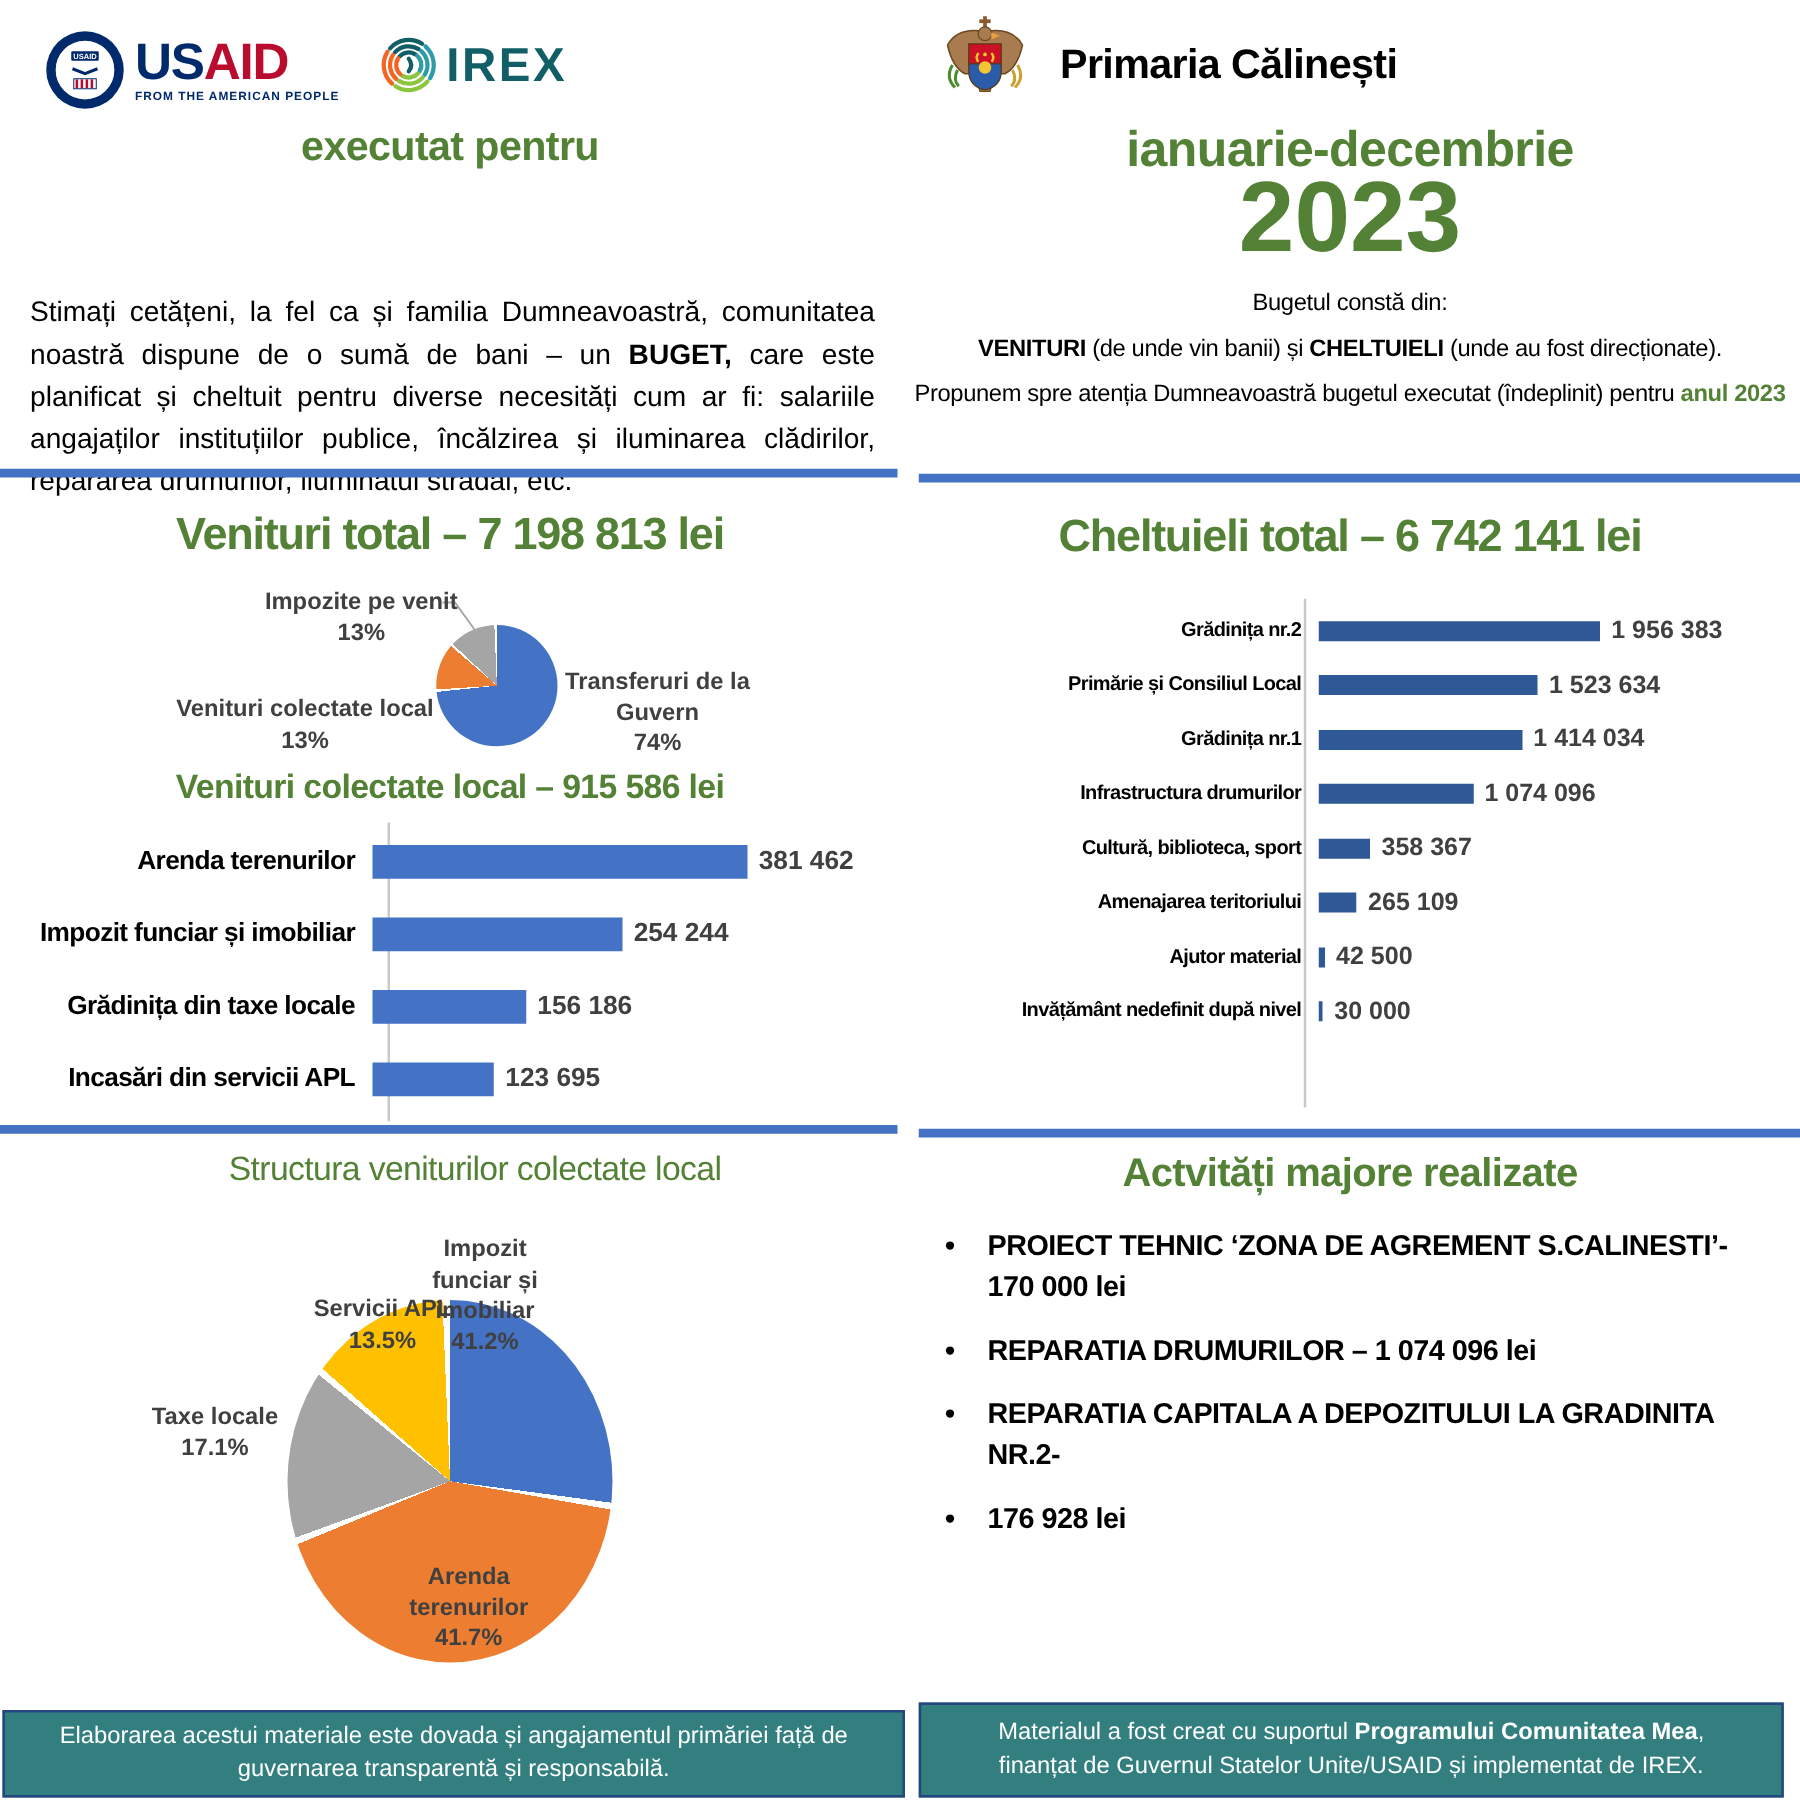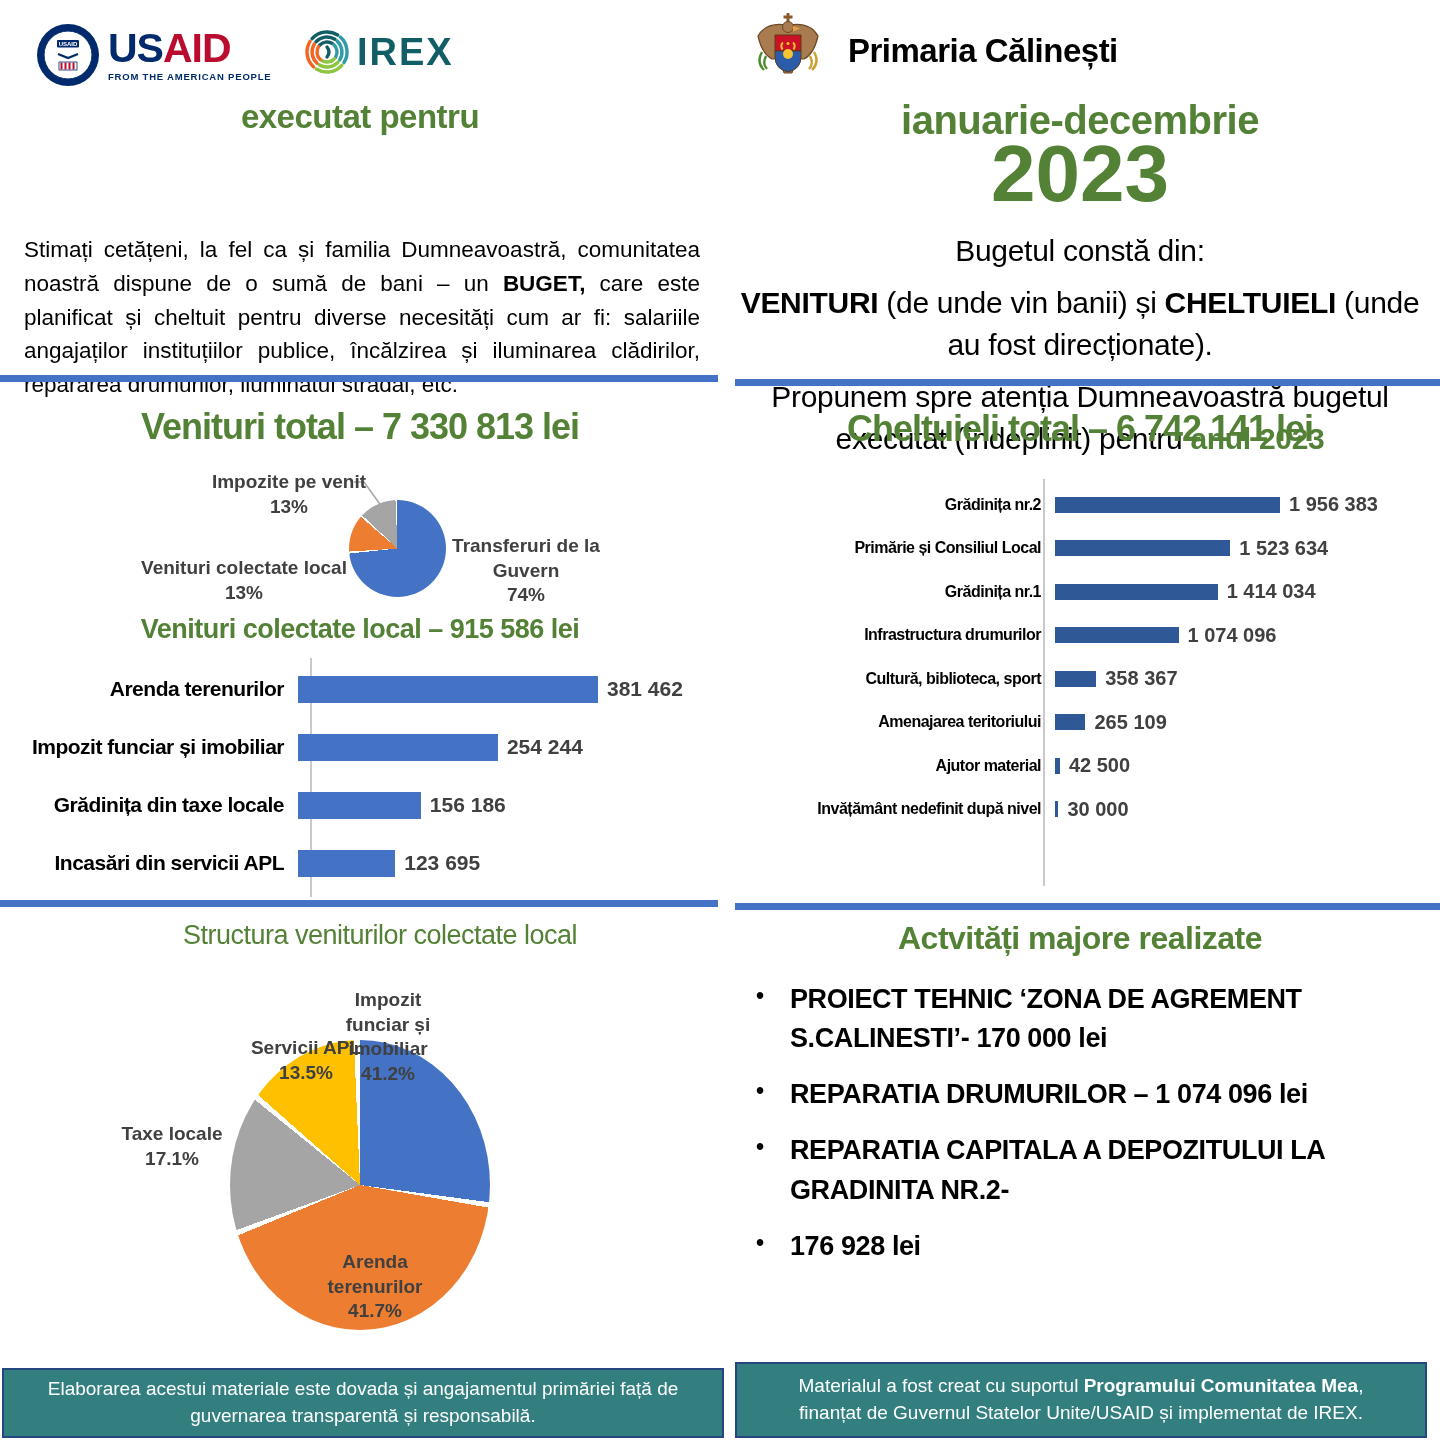--- a/index.html
+++ b/index.html
@@ -20,21 +20,21 @@
   .title-left{left:30px;top:98px;width:660px;}
   .title-left h1{margin:0;font-size:62px;letter-spacing:-1px;line-height:1.05;}
   .title-left h2{margin:0;font-size:33px;letter-spacing:-0.5px;}
   .para{left:24px;top:233px;width:676px;font-size:22.5px;line-height:1.5;text-align:justify;}
 
   
   .coat{left:752px;top:12px;}
   .muni{left:848px;top:32px;font-size:33px;font-weight:bold;letter-spacing:-0.5px;}
   .period{left:720px;top:98px;width:720px;font-size:40px;font-weight:bold;letter-spacing:-0.5px;}
   .year{left:720px;top:132px;width:720px;font-size:80px;font-weight:bold;line-height:1.05;}
-  .intro-right{left:727px;top:230px;width:706px;font-size:30px;line-height:1.4;letter-spacing:-0.3px;text-align:center;}
+  .intro-right{left:727px;top:230px;width:706px;font-size:19px;line-height:1.4;letter-spacing:-0.3px;text-align:center;}
   .intro-right p{margin:0 0 10px 0;}
 
   .divider{background:#4472C4;height:7px;}
   .d-l1{left:0;top:375px;width:718px;}
   .d-r1{left:735px;top:379px;width:705px;}
   .d-l2{left:0;top:900px;width:718px;}
   .d-r2{left:735px;top:903px;width:705px;}
 
   .sec-title-l{left:0;top:406px;width:720px;font-size:36px;font-weight:bold;letter-spacing:-1px;}
   .sec-title-r{left:720px;top:408px;width:720px;font-size:36px;font-weight:bold;letter-spacing:-1px;}
@@ -76,21 +76,21 @@
   .bar-val{font-weight:bold;color:#404040;margin-left:9px;white-space:nowrap;}
   #bar-venituri .bar-val{font-size:21px;}
   #bar-cheltuieli .bar-val{font-size:20px;}
   .axis{background:#C9C9C9;width:2px;}
   .axis-l{left:310px;top:658px;height:239px;}
   .axis-r{left:1043px;top:479px;height:407px;}
 
   
   .activ-list{left:748px;top:980px;width:655px;list-style:none;margin:0;padding:0;}
   .activ-list li{position:relative;padding-left:42px;margin-bottom:17px;font-weight:bold;
-                 font-size:27px;line-height:1.45;letter-spacing:-0.4px;}
+                 font-size:23px;line-height:1.45;letter-spacing:-0.4px;}
   .activ-list li::before{content:"•";position:absolute;left:8px;top:0;font-size:23px;}
 
   
   .footer-box{background:#337F7F;border:2px solid #24477F;color:#fff;display:flex;
               flex-direction:column;justify-content:center;text-align:center;
               font-size:19px;line-height:1.4;}
   .footer-l{left:2px;top:1368px;width:690px;height:66px;padding:0 14px;}
   .footer-r{left:735px;top:1362px;width:660px;height:72px;padding:0 14px;}
 </style>
 </head>
@@ -181,21 +181,21 @@
     <p>Bugetul constă din:</p>
     <p><b>VENITURI</b><span> (de unde vin banii) și </span><b>CHELTUIELI</b><span> (unde au fost direcționate).</span></p>
     <p><span>Propunem spre atenția Dumneavoastră bugetul executat (îndeplinit) pentru </span><b class="green">anul  2023</b></p>
   </div>
 
   <div class="abs divider d-l1"></div>
   <div class="abs divider d-r1"></div>
   <div class="abs divider d-l2"></div>
   <div class="abs divider d-r2"></div>
 
-  <div class="abs sec-title-l ctr green">Venituri total – 7 330 813 lei</div>
+  <div class="abs sec-title-l ctr green">Venituri total – 7 198 813 lei</div>
 
   <div class="abs pie" id="pie-venituri" style="background: conic-gradient(rgb(68, 114, 196) 0deg, rgb(68, 114, 196) 264deg, rgb(255, 255, 255) 264deg, rgb(255, 255, 255) 266.4deg, rgb(237, 125, 49) 266.4deg, rgb(237, 125, 49) 310.8deg, rgb(255, 255, 255) 310.8deg, rgb(255, 255, 255) 313.2deg, rgb(165, 165, 165) 313.2deg, rgb(165, 165, 165) 357.6deg, rgb(255, 255, 255) 357.6deg, rgb(255, 255, 255) 360deg);"></div>
   <svg class="abs leader" width="36" height="32" viewBox="0 0 36 32">
     <polyline points="2,4 12,4 30,29" fill="none" stroke="#A6A6A6" stroke-width="1.5"></polyline>
   </svg>
   <div class="abs pie-label lbl-impozite">
     <span style="display:block">Impozite pe venit</span>
     <span style="display:block">13%</span>
   </div>
   <div class="abs pie-label lbl-vcl">

